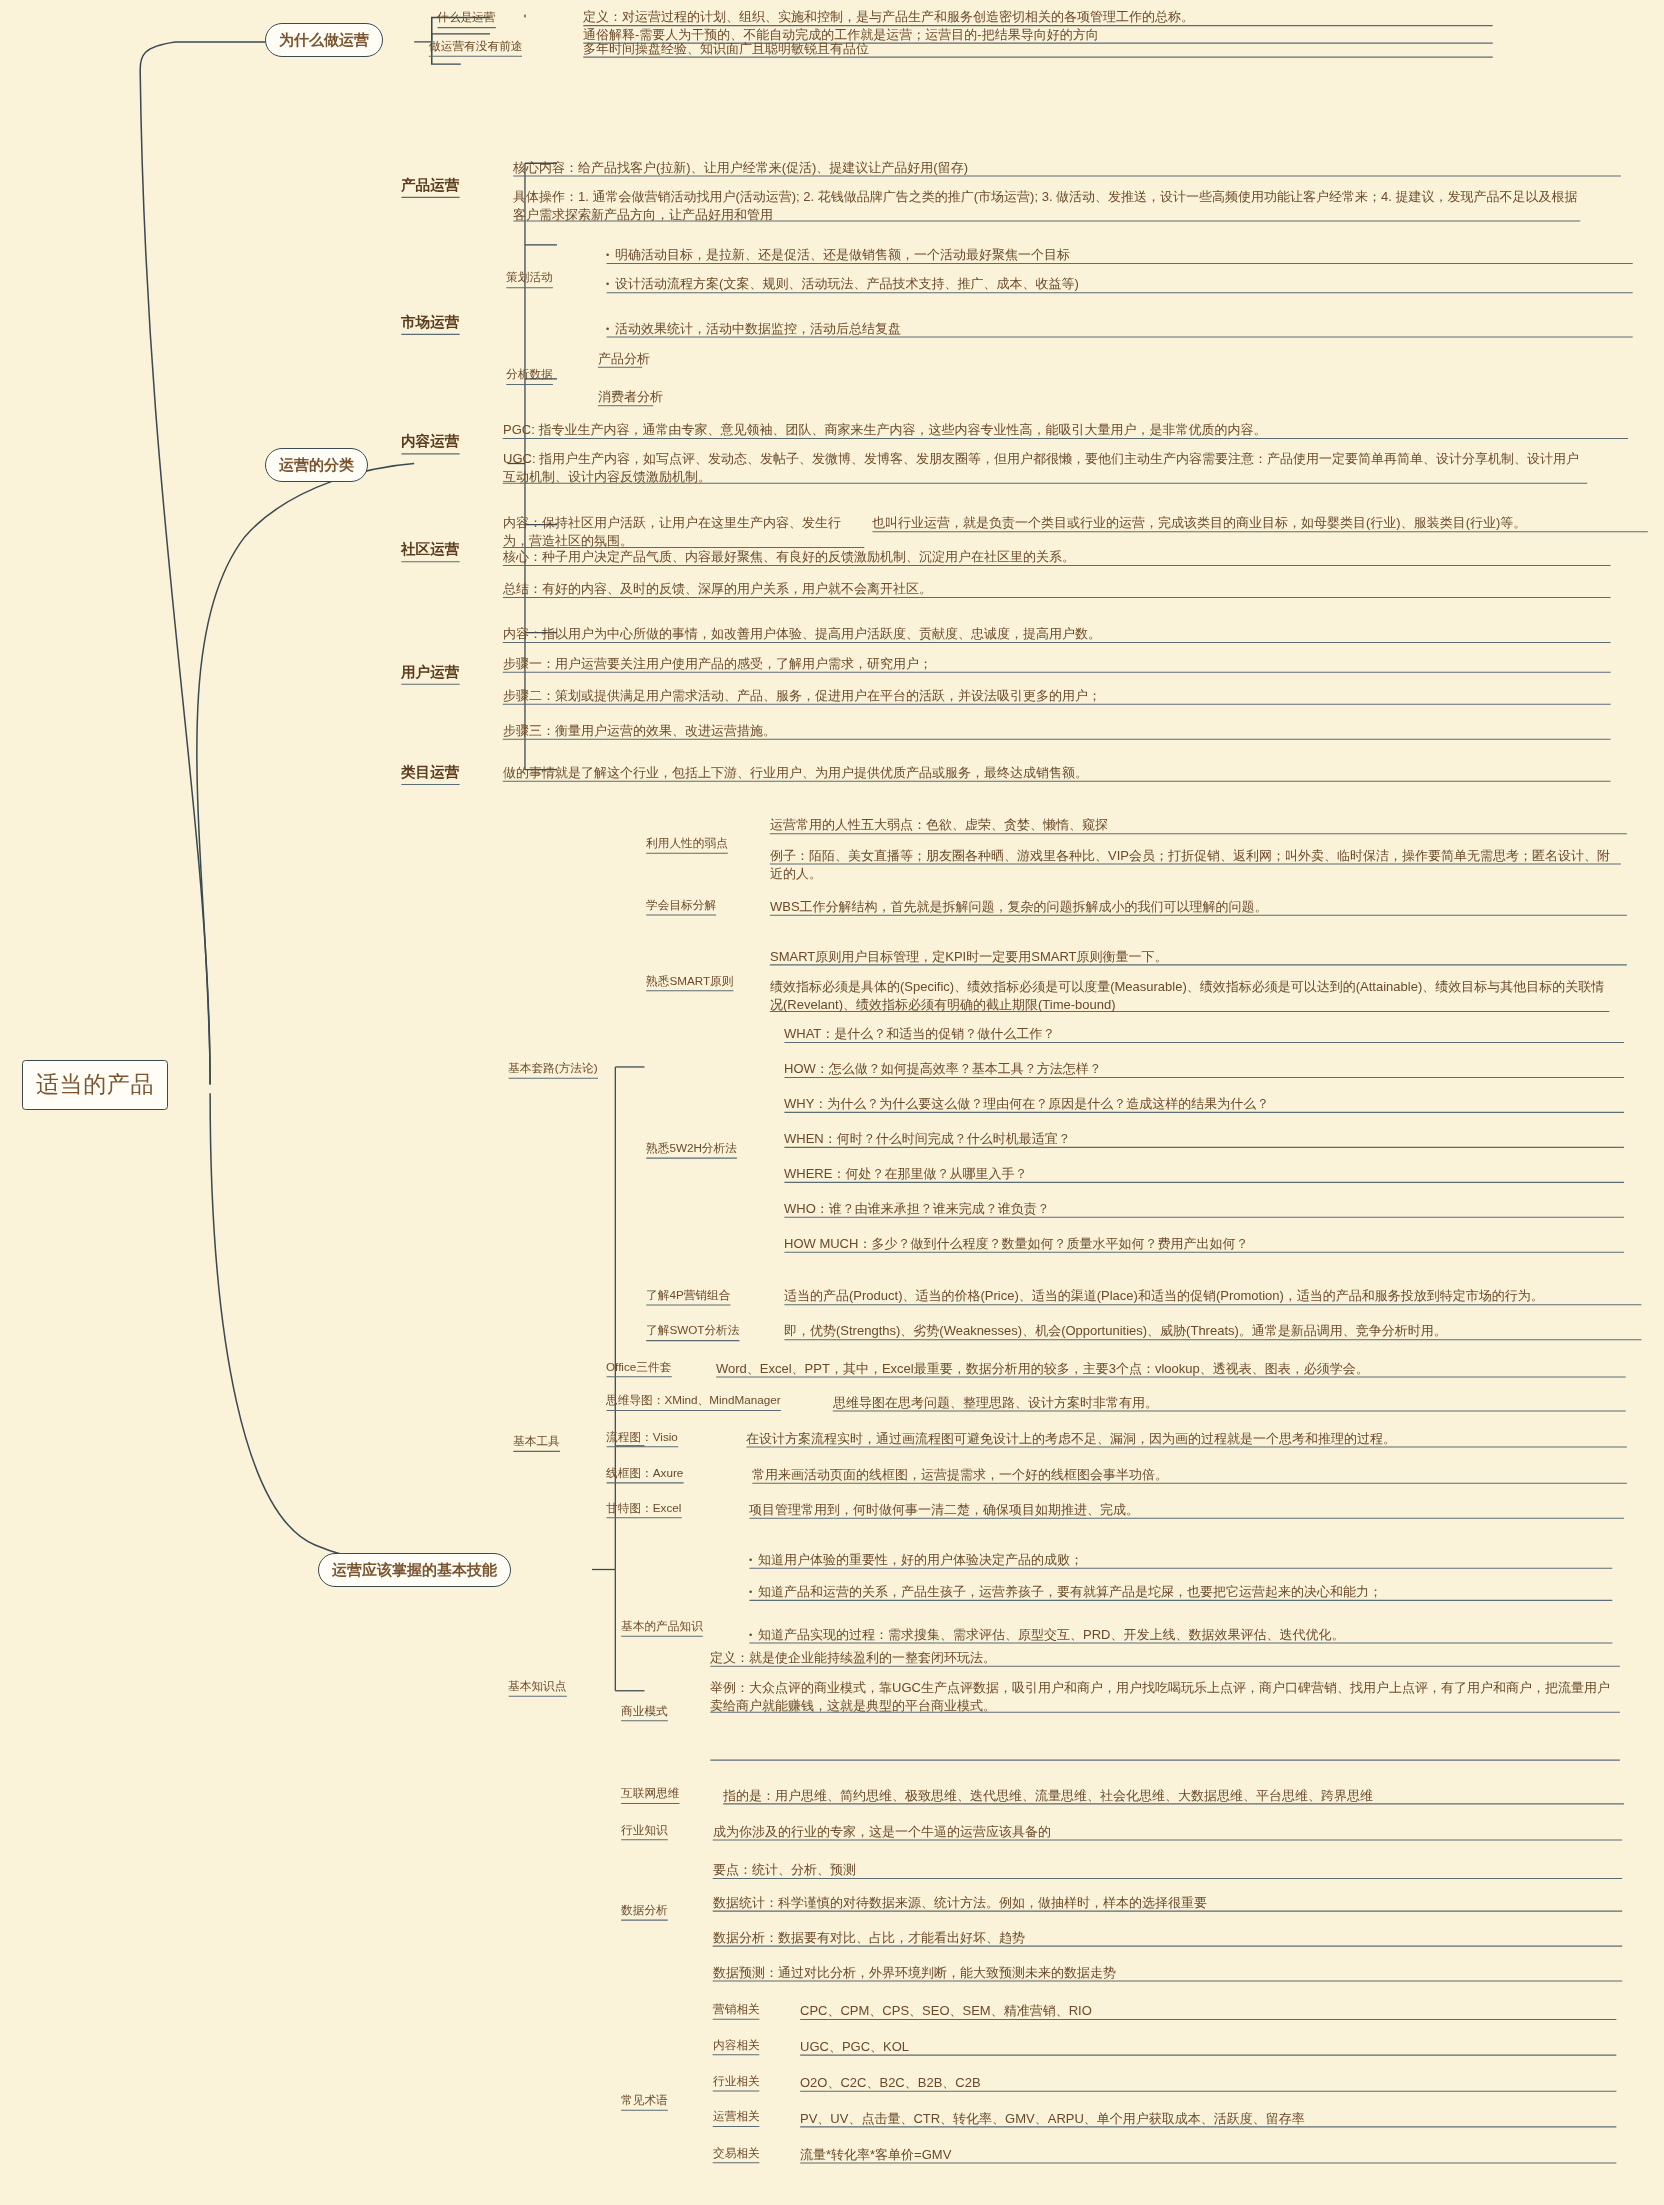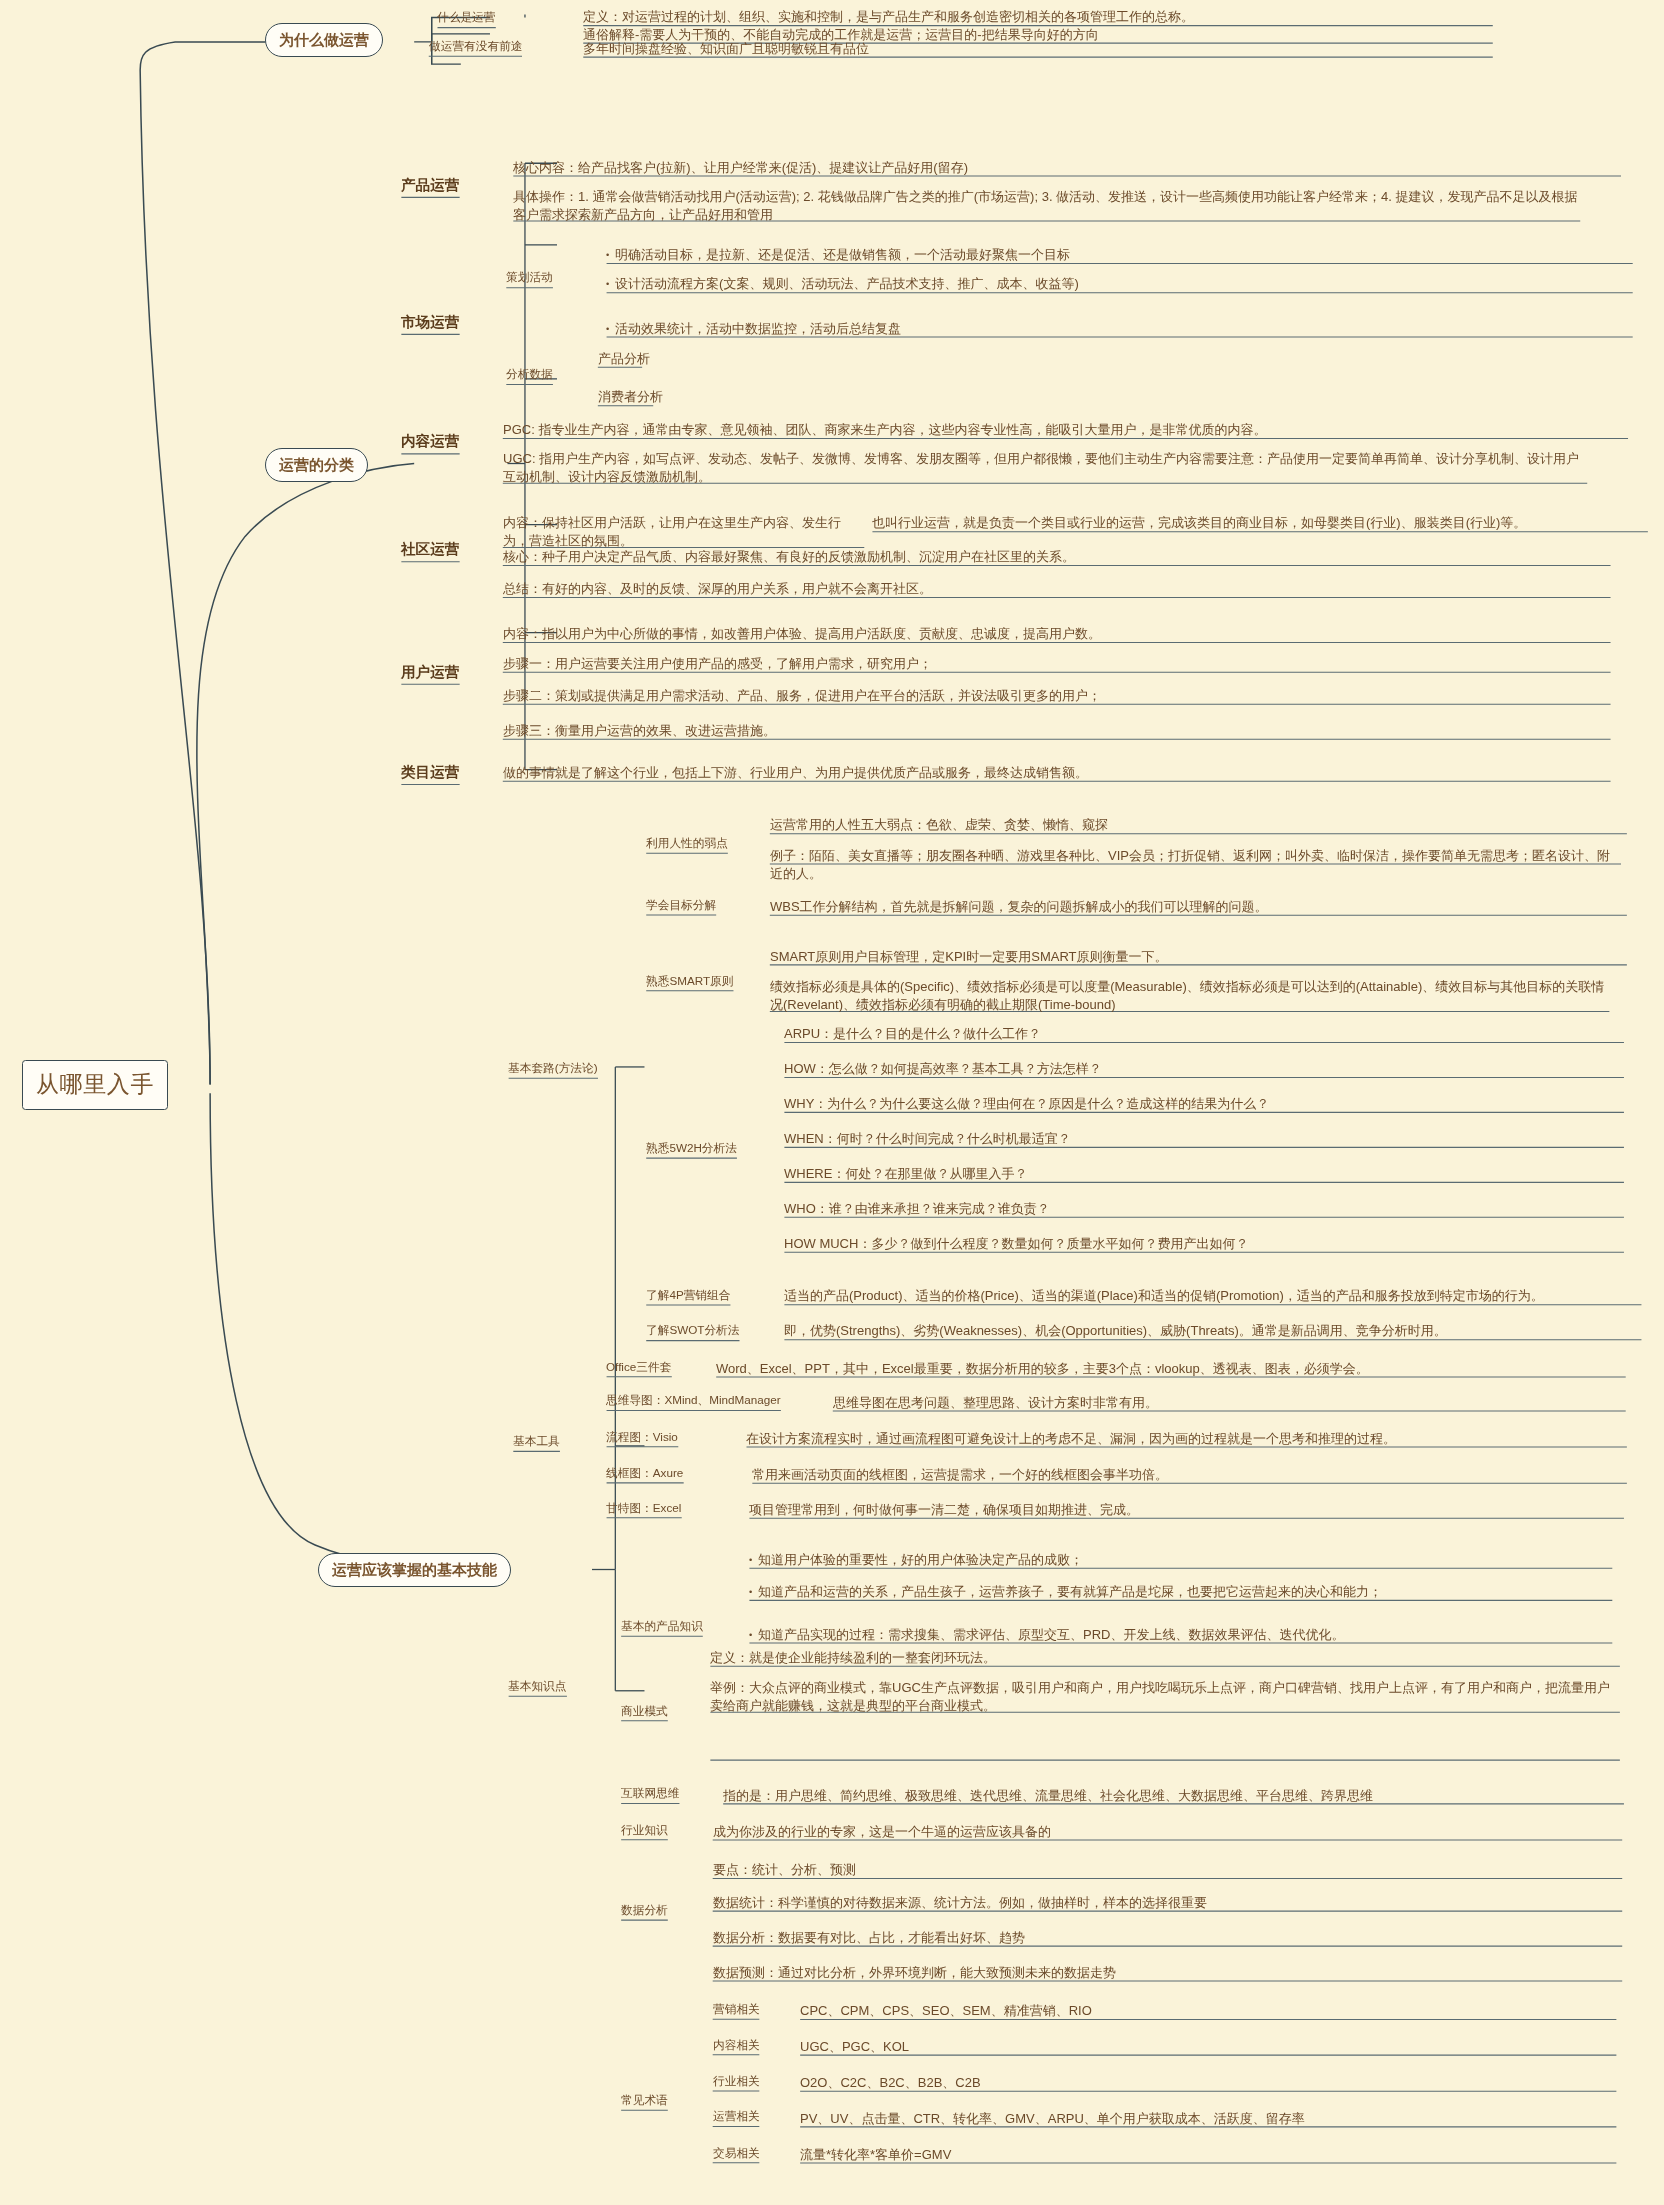--- a/index.html
+++ b/index.html
@@ -158,21 +158,21 @@
         <path d="M1372,3524.96875 L2772,3524.96875" stroke="#5a6b72" stroke-width="1.8"></path>
         <path d="M1222,3586.390625 L1302,3586.390625" stroke="#5a6b72" stroke-width="1.8"></path>
         <path d="M1372,3586.96875 L2772,3586.96875" stroke="#5a6b72" stroke-width="1.8"></path>
         <path d="M1222,3647.390625 L1302,3647.390625" stroke="#5a6b72" stroke-width="1.8"></path>
         <path d="M1372,3647.96875 L2772,3647.96875" stroke="#5a6b72" stroke-width="1.8"></path>
         <path d="M1222,3709.390625 L1302,3709.390625" stroke="#5a6b72" stroke-width="1.8"></path>
         <path d="M1372,3709.96875 L2772,3709.96875" stroke="#5a6b72" stroke-width="1.8"></path>
       </g>
     </svg>
 
-  <div class="node root" style="left:22px;top:1060px;">从哪里入手</div>
+  <div class="node root" style="left:22px;top:1060px;">适当的产品</div>
 
   <div class="node l1" style="left:265px;top:23px;">为什么做运营</div>
 
   <div class="node l3" style="left:437px;top:9.3px;">什么是运营</div>
   <div class="node leaf" style="left:583px;top:8.2px;width:910px;">定义：对运营过程的计划、组织、实施和控制，是与产品生产和服务创造密切相关的各项管理工作的总称。</div>
   <div class="node leaf" style="left:583px;top:26px;width:910px;">通俗解释-需要人为干预的、不能自动完成的工作就是运营；运营目的-把结果导向好的方向</div>
 
   <div class="node l3" style="left:429px;top:38px;">做运营有没有前途</div>
   <div class="node leaf" style="left:583px;top:40px;width:910px;">多年时间操盘经验、知识面广且聪明敏锐且有品位</div>
 
@@ -219,21 +219,21 @@
   <div class="node leaf" style="left:770px;top:847px;width:851px;">例子：陌陌、美女直播等；朋友圈各种晒、游戏里各种比、VIP会员；打折促销、返利网；叫外卖、临时保洁，操作要简单无需思考；匿名设计、附近的人。</div>
 
   <div class="node l3" style="left:646px;top:897px;">学会目标分解</div>
   <div class="node leaf" style="left:770px;top:898px;width:857px;">WBS工作分解结构，首先就是拆解问题，复杂的问题拆解成小的我们可以理解的问题。</div>
 
   <div class="node l3" style="left:646px;top:973px;">熟悉SMART原则</div>
   <div class="node leaf" style="left:770px;top:948px;width:857px;">SMART原则用户目标管理，定KPI时一定要用SMART原则衡量一下。</div>
   <div class="node leaf" style="left:770px;top:978px;width:840px;">绩效指标必须是具体的(Specific)、绩效指标必须是可以度量(Measurable)、绩效指标必须是可以达到的(Attainable)、绩效目标与其他目标的关联情况(Revelant)、绩效指标必须有明确的截止期限(Time-bound)</div>
 
   <div class="node l3" style="left:646px;top:1140px;">熟悉5W2H分析法</div>
-  <div class="node leaf" style="left:784px;top:1025px;width:840px;">ARPU：是什么？目的是什么？做什么工作？</div>
+  <div class="node leaf" style="left:784px;top:1025px;width:840px;">WHAT：是什么？和适当的促销？做什么工作？</div>
   <div class="node leaf" style="left:784px;top:1060px;width:840px;">HOW：怎么做？如何提高效率？基本工具？方法怎样？</div>
   <div class="node leaf" style="left:784px;top:1095px;width:840px;">WHY：为什么？为什么要这么做？理由何在？原因是什么？造成这样的结果为什么？</div>
   <div class="node leaf" style="left:784px;top:1130px;width:840px;">WHEN：何时？什么时间完成？什么时机最适宜？</div>
   <div class="node leaf" style="left:784px;top:1165px;width:840px;">WHERE：何处？在那里做？从哪里入手？</div>
   <div class="node leaf" style="left:784px;top:1200px;width:840px;">WHO：谁？由谁来承担？谁来完成？谁负责？</div>
   <div class="node leaf" style="left:784px;top:1235px;width:840px;">HOW MUCH：多少？做到什么程度？数量如何？质量水平如何？费用产出如何？</div>
 
   <div class="node l3" style="left:646px;top:1287px;">了解4P营销组合</div>
   <div class="node leaf" style="left:784px;top:1287px;width:857px;">适当的产品(Product)、适当的价格(Price)、适当的渠道(Place)和适当的促销(Promotion)，适当的产品和服务投放到特定市场的行为。</div>
 

